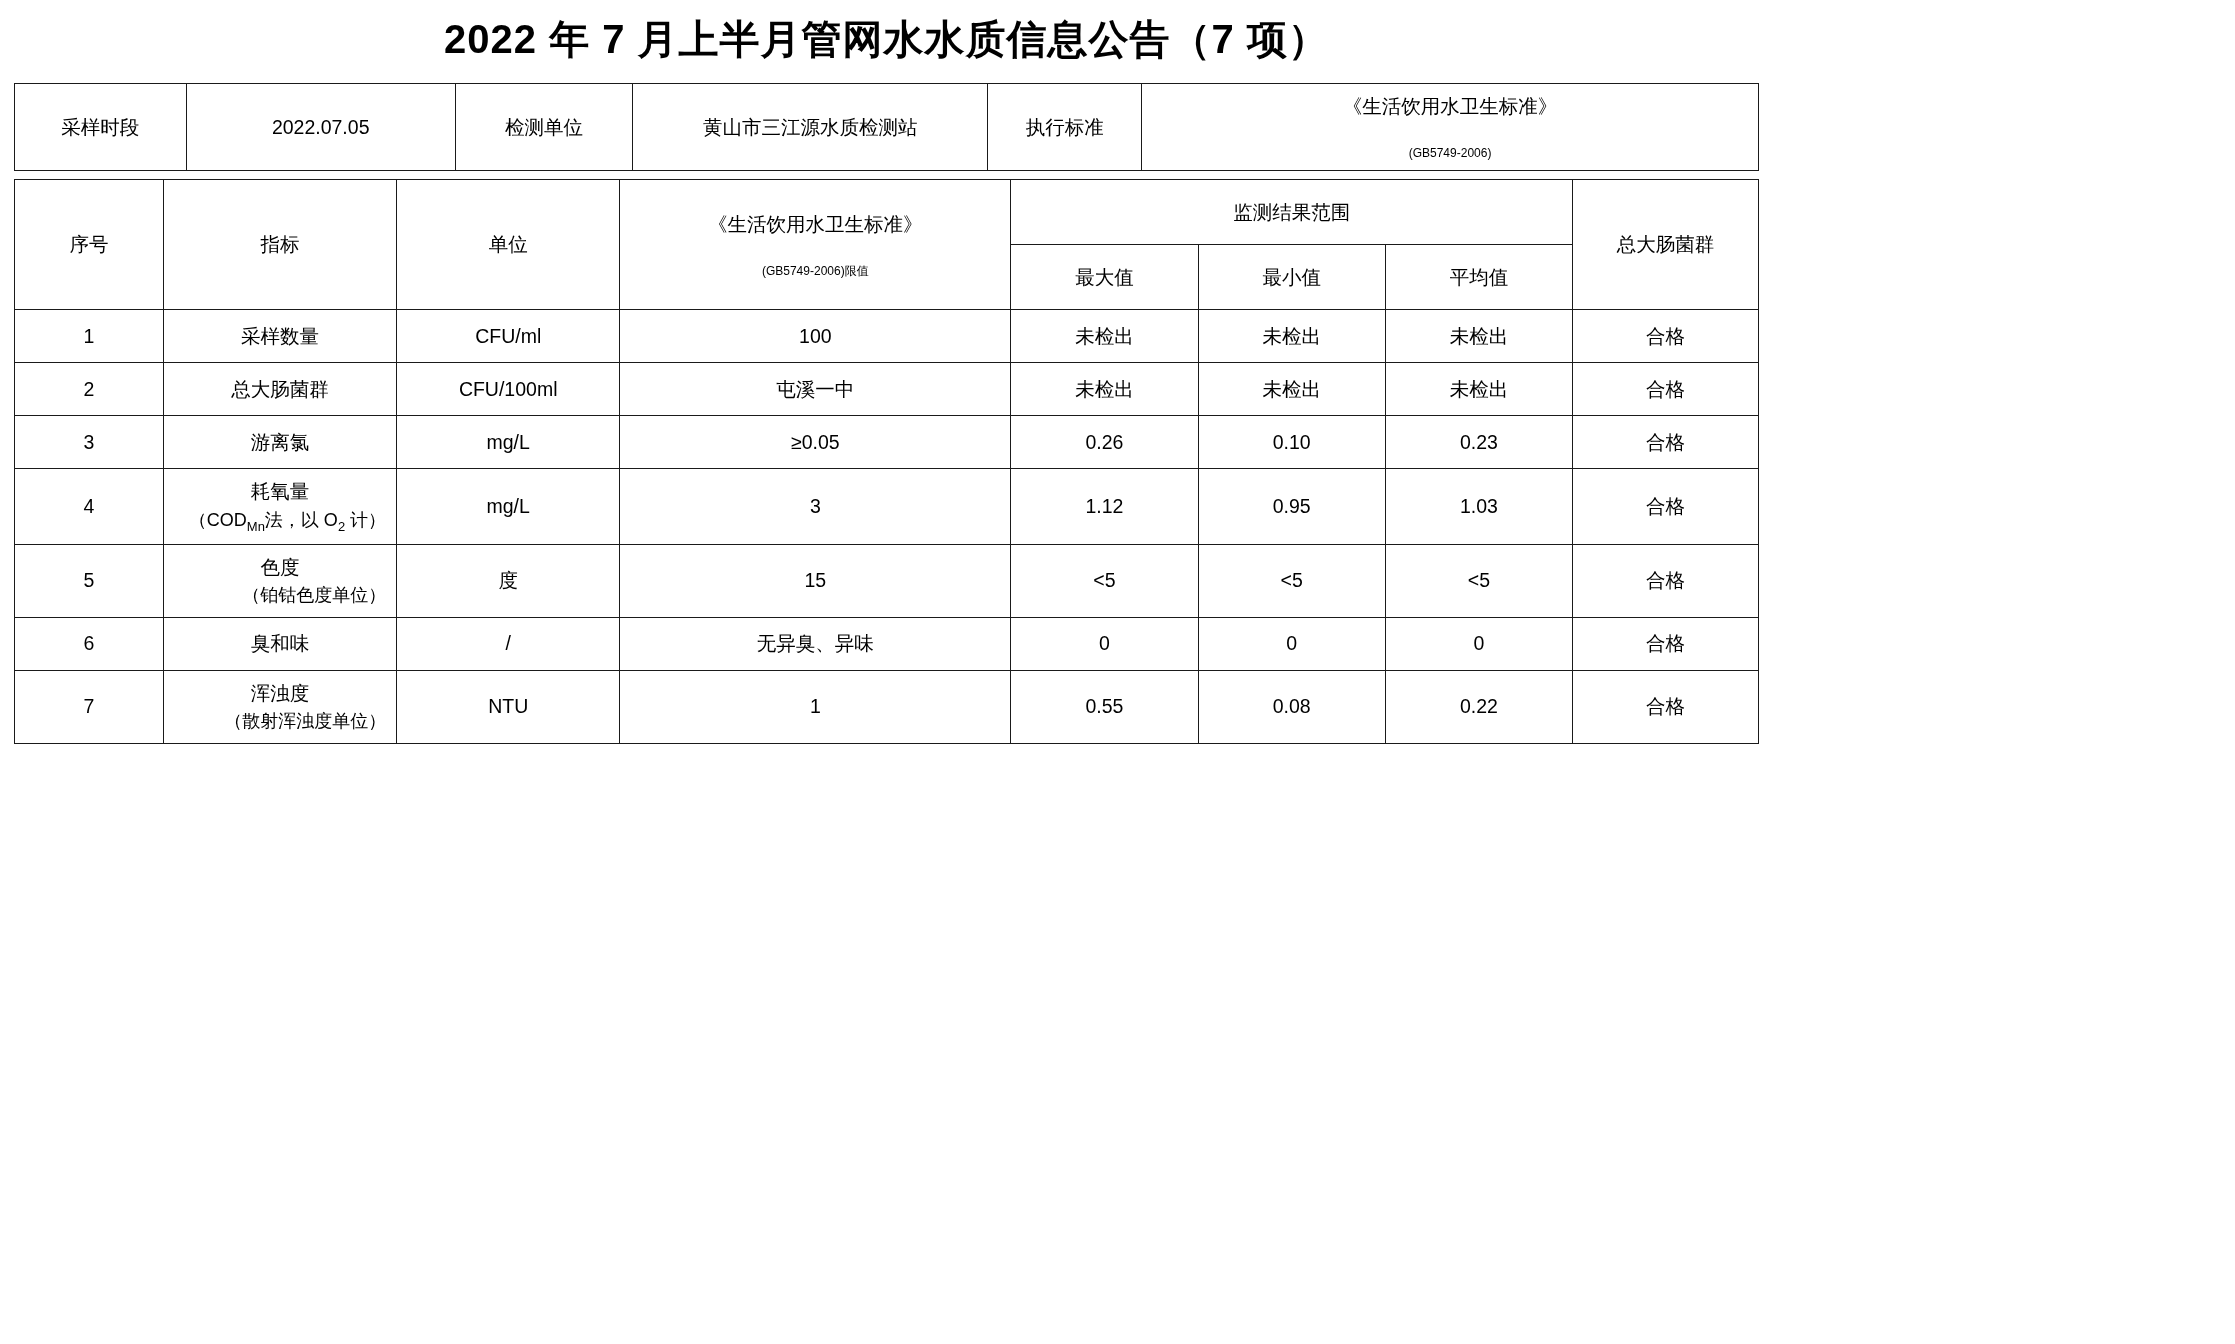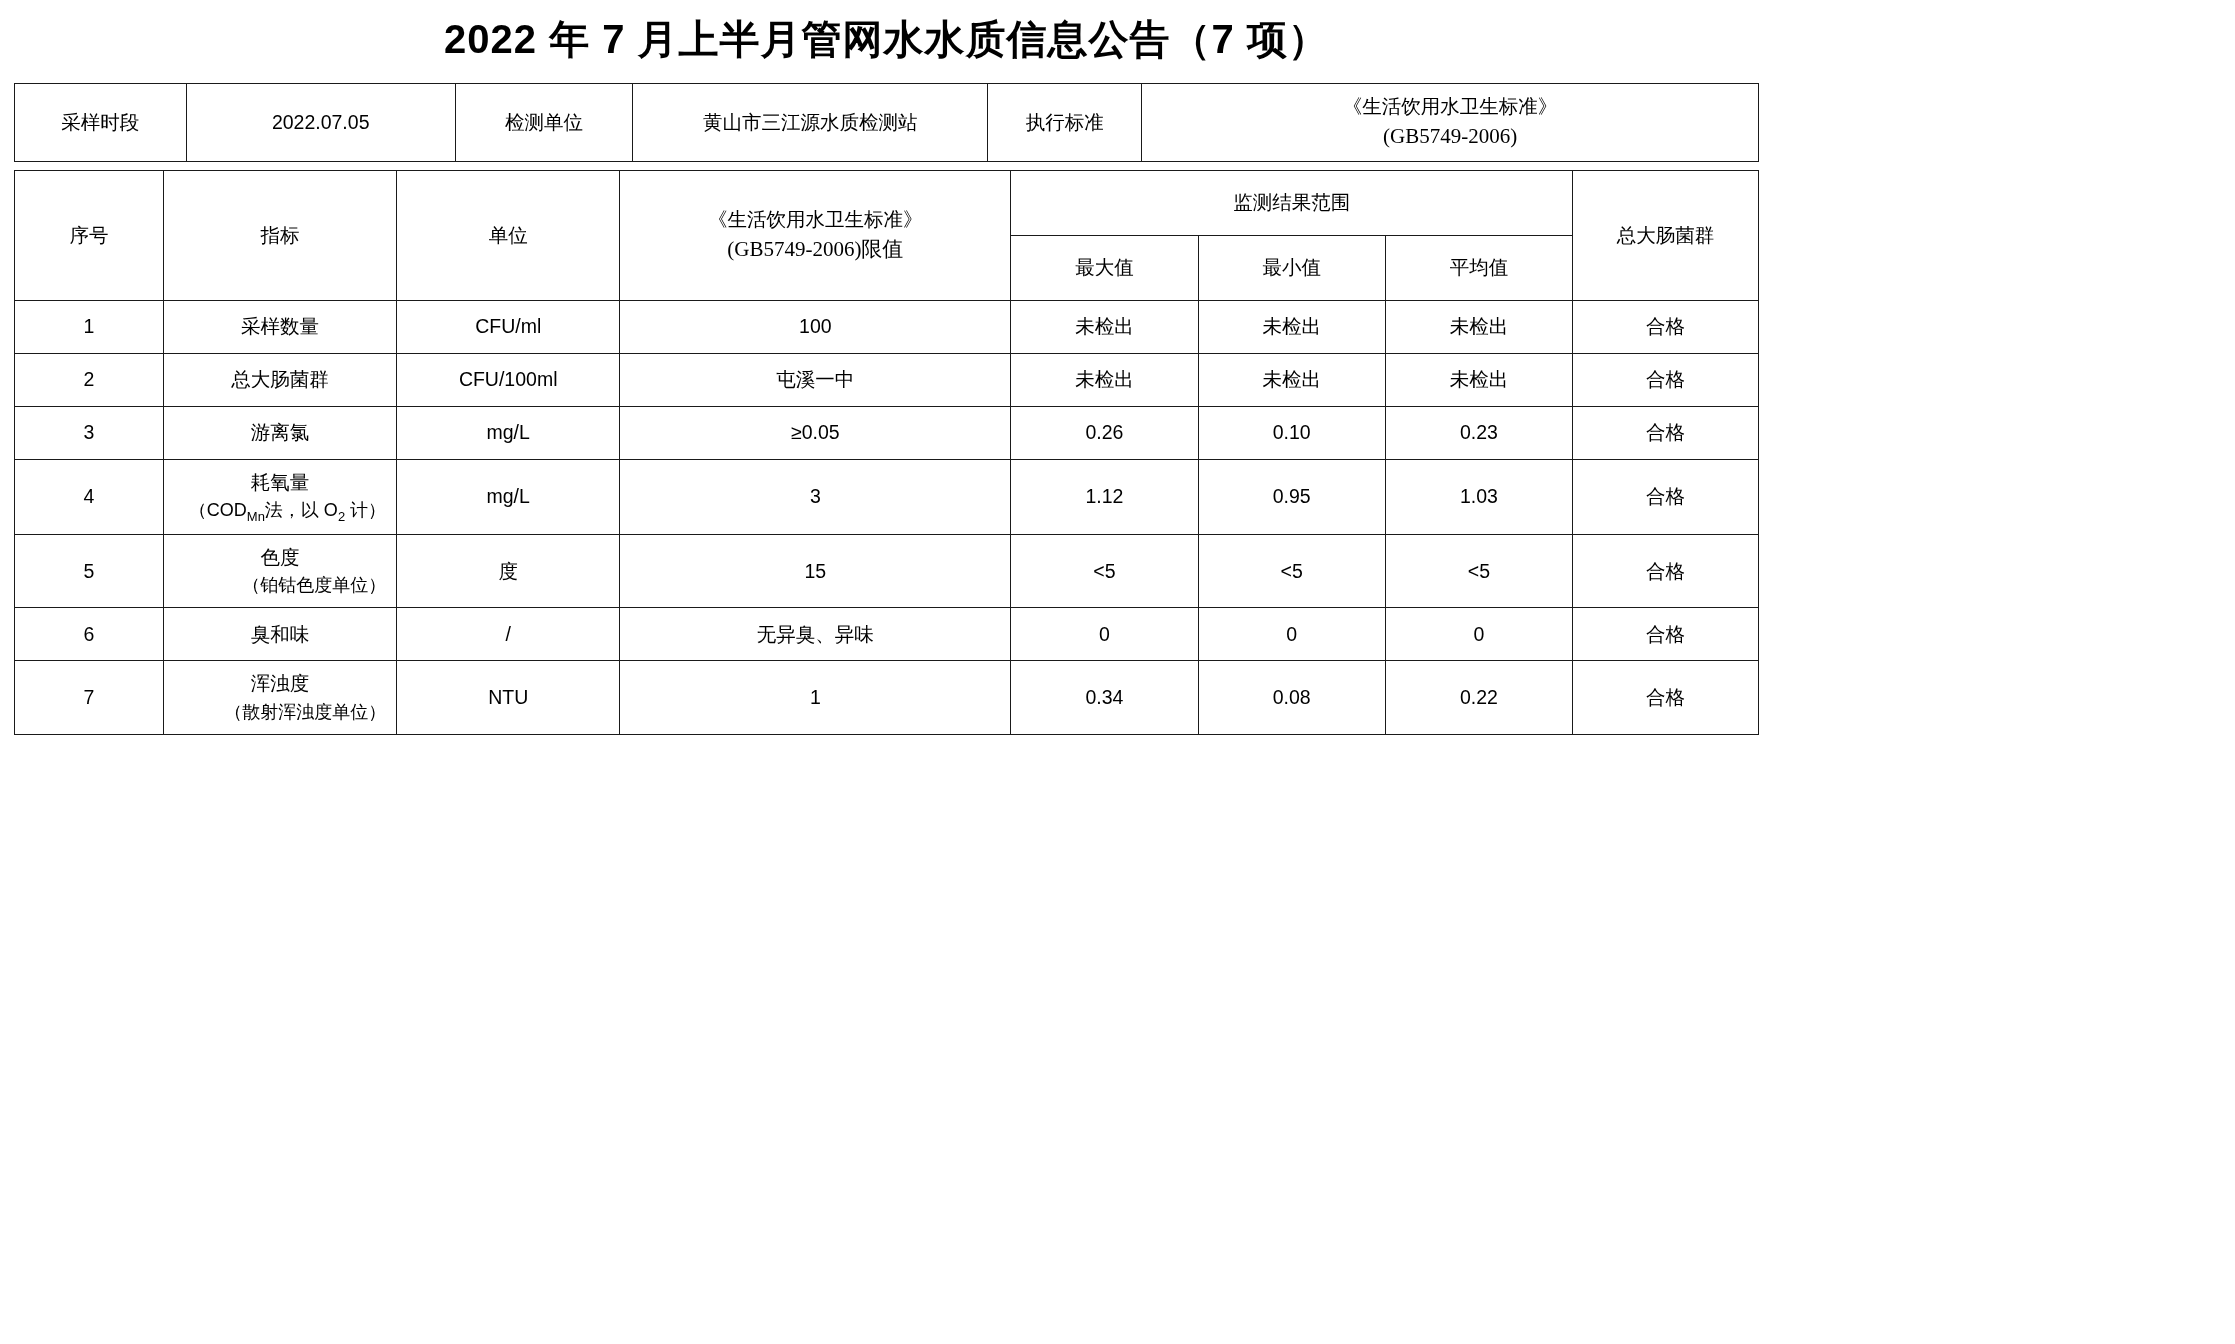--- a/index.html
+++ b/index.html
@@ -54,21 +54,21 @@
   }
   .cell-tall {
     height: 150px;
   }
   .row-h2 { height: 56px; }
   .row-data { height: 53px; }
   .row-data-2 { height: 53px; }
   .multiline { line-height: 1.45; }
   .sub { font-size: 13px; vertical-align: sub; }
   .small-paren { font-size: 18px; text-align: right; }
-  .std-line2 { font-family: Liberation Serif, serif; font-size: 21px;}
+  .std-line2 { font-family: Liberation Sans, sans-serif; font-size: 12px; margin-top: 23px;}
   .result-row td {
     height: 52px;
     font-size: 19.5px;
   }
   .header-group td {
     height: 48px;
   }
 </style>
 </head>
 <body>
@@ -205,21 +205,21 @@
         </tr>
 
         <tr class="row-data-2">
           <td class="num">7</td>
           <td class="multiline">
             <div>浑浊度</div>
             <div class="small-paren">（散射浑浊度单位）</div>
           </td>
           <td class="unit">NTU</td>
           <td class="limit-num">1</td>
-          <td class="num">0.34</td>
+          <td class="num">0.55</td>
           <td class="num">0.08</td>
           <td class="num">0.22</td>
           <td>合格</td>
         </tr>
       </tbody>
     </table>
   </div>
 </div>
 
 </body></html>

